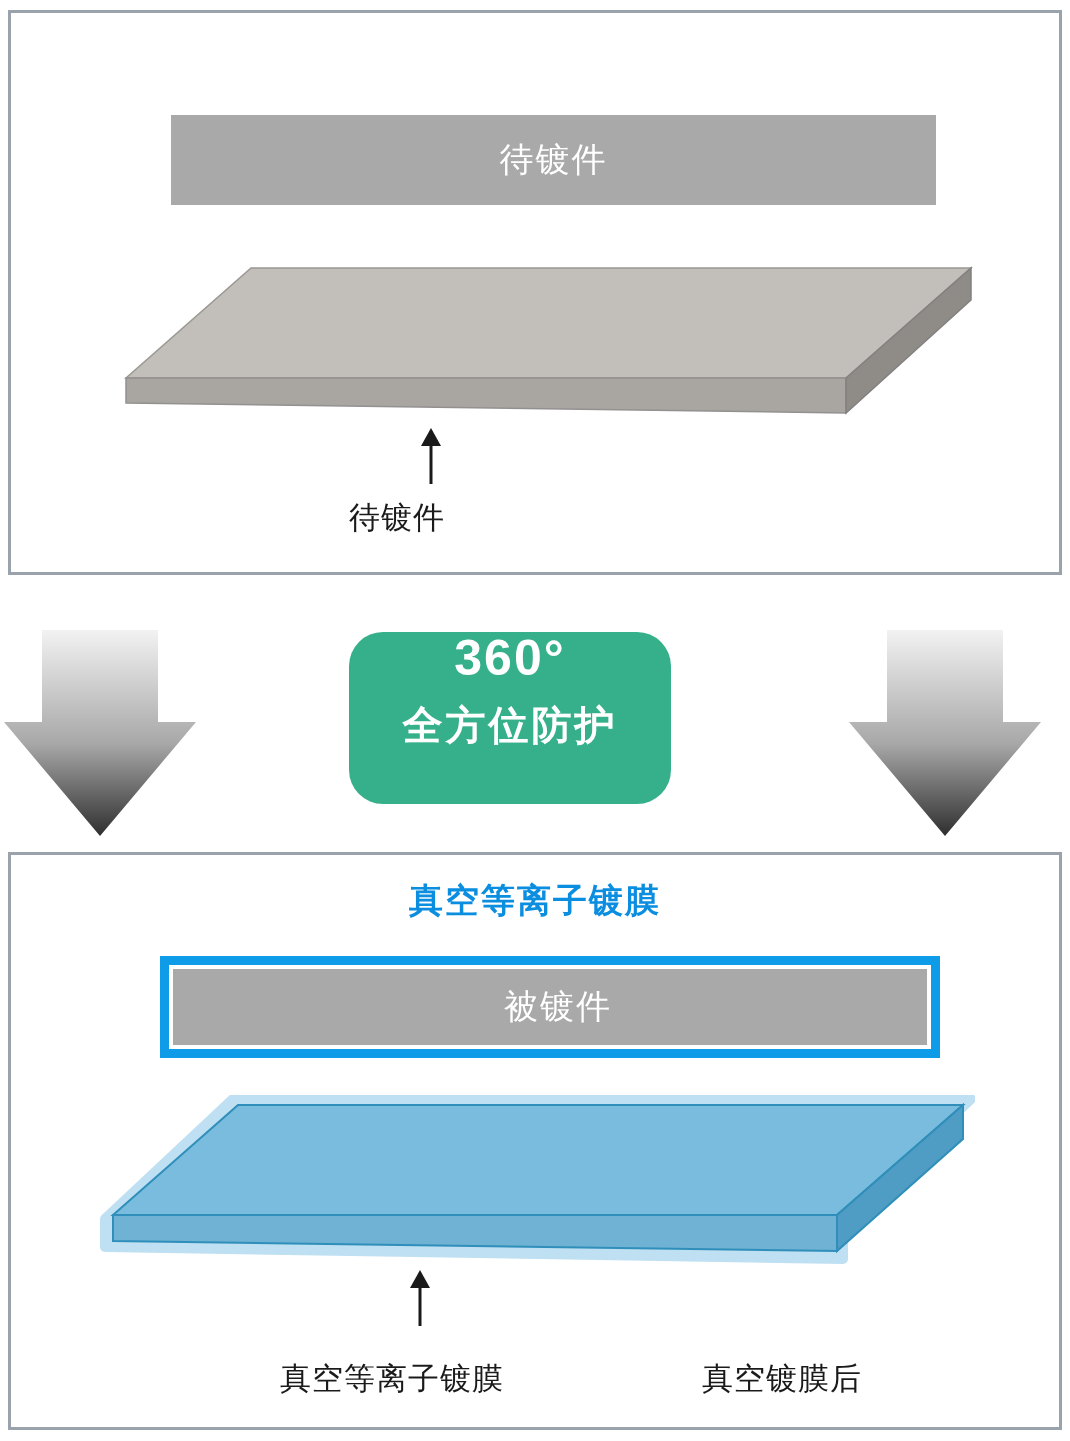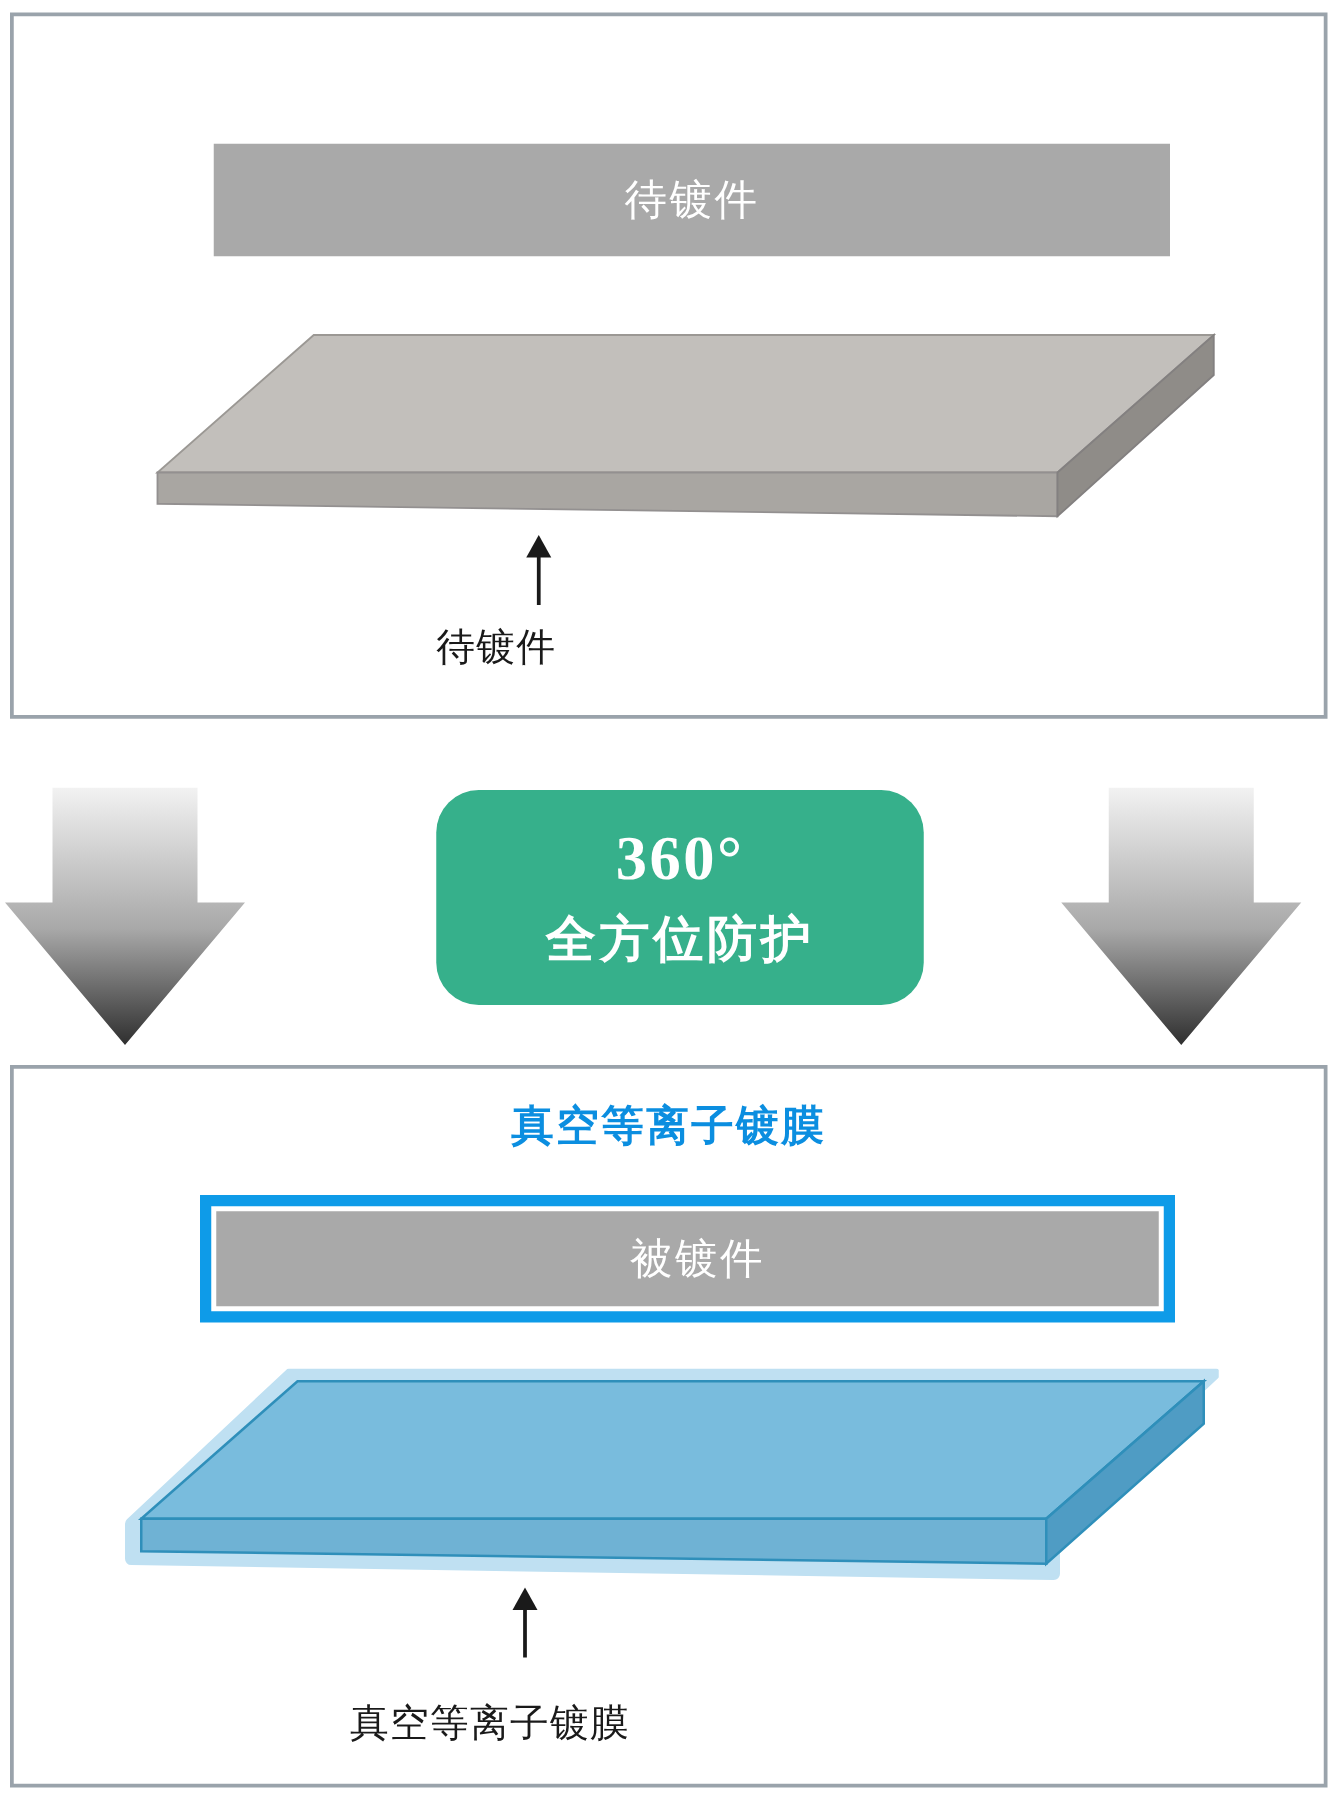--- a/index.html
+++ b/index.html
@@ -12,21 +12,20 @@
     height: 1441px;
     font-family: "Liberation Sans", sans-serif;
     position: relative;
     overflow: hidden;
   }
   .stage {
     position: absolute;
     left: 0; top: 0;
     width: 1070px;
     height: 1441px;
-    font-family: Liberation Serif, serif;
   }
 
   
   .panel {
     position: absolute;
     box-sizing: border-box;
     border: 3px solid #9aa3ab;
     background: #ffffff;
   }
   .panel-top {
@@ -110,28 +109,28 @@
   .cap-top-left { left: 349px; top: 497px; }
   .cap-top-right { left: 700px; top: 497px; }
   .cap-bot-left { left: 280px; top: 1358px; }
   .cap-bot-right { left: 702px; top: 1358px; }
 
   
   .badge {
     position: absolute;
     left: 349px;
     top: 632px;
-    width: 390px;
+    width: 322px;
     height: 172px;
     background: #36b08b;
     border-radius: 34px;
     display: flex;
     flex-direction: column;
     align-items: center;
-    justify-content: center;
+    justify-content: flex-start;
     color: #ffffff;
   }
   .badge-line1 {
     font-size: 50px;
     font-weight: bold;
     line-height: 1.05;
     letter-spacing: 2px;
   }
   .badge-line2 {
     font-size: 40px;
@@ -278,14 +277,15 @@
   </div>
 
   <div class="thin-arrow thin-arrow-bottom">
     <svg width="70" height="60" viewBox="0 0 70 60">
       <line x1="35" y1="58" x2="35" y2="14" stroke="#1a1a1a" stroke-width="3"></line>
       <polygon points="35,2 25,20 45,20" fill="#1a1a1a"></polygon>
     </svg>
   </div>
 
   <div class="caption cap-bot-left">真空等离子镀膜</div>
+  <div class="caption cap-bot-right">真空镀膜后</div>
 
 </div>
 
 </body></html>

